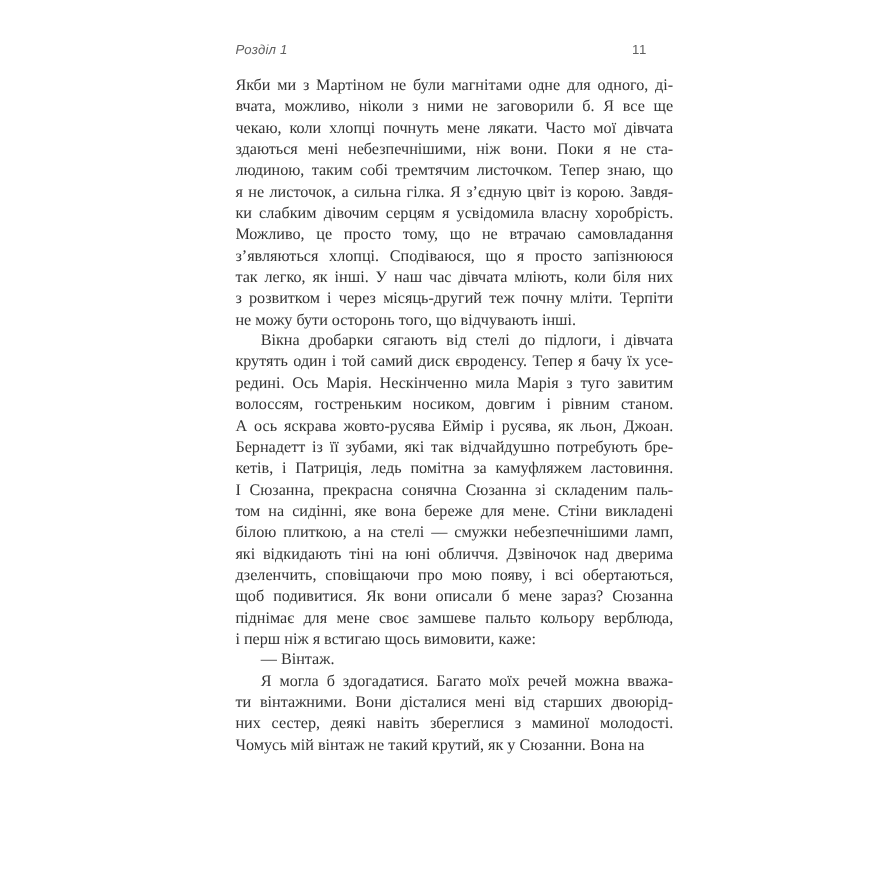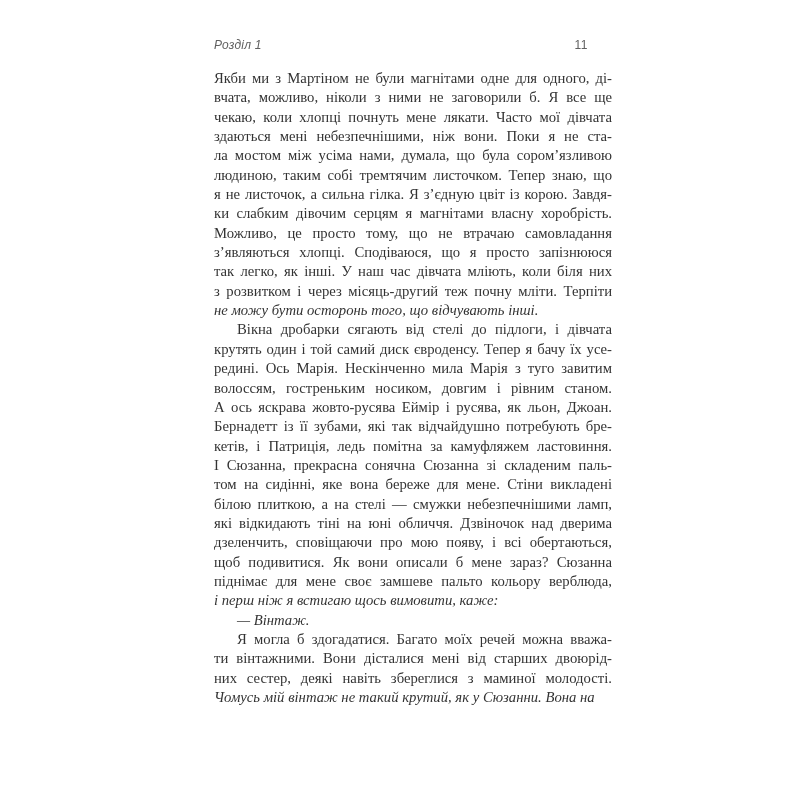--- a/index.html
+++ b/index.html
@@ -57,44 +57,42 @@
     padding: 0;
   }
   .line {
     white-space: nowrap;
     text-align: justify;
     text-align-last: justify;
   }
   .line.last {
     text-align: left;
     text-align-last: left;
-    font-style: italic;
   }
   .line.first-indent {
     text-indent: 23px;
   }
 </style>
 </head>
 <body>
 
 <div class="page">
   <div class="running-head">
     <span class="chapter">Розділ 1</span>
     <span class="folio">11</span>
   </div>
   <div class="body-text" id="body-text">
       <div class="paragraph">
         <div class="line">Якби ми з Мартіном не були магнітами одне для одного, ді-</div>
         <div class="line">вчата, можливо, ніколи з ними не заговорили б. Я все ще</div>
         <div class="line">чекаю, коли хлопці почнуть мене лякати. Часто мої дівчата</div>
         <div class="line">здаються мені небезпечнішими, ніж вони. Поки я не ста-</div>
-        <div class="line">ла мостом між усіма нами, думала, що була сором’язливою</div>
         <div class="line">людиною, таким собі тремтячим листочком. Тепер знаю, що</div>
         <div class="line">я не листочок, а сильна гілка. Я з’єдную цвіт із корою. Завдя-</div>
-        <div class="line">ки слабким дівочим серцям я магнітами власну хоробрість.</div>
+        <div class="line">ки слабким дівочим серцям я усвідомила власну хоробрість.</div>
         <div class="line">Можливо, це просто тому, що не втрачаю самовладання</div>
         <div class="line">з’являються хлопці. Сподіваюся, що я просто запізнююся</div>
         <div class="line">так легко, як інші. У наш час дівчата мліють, коли біля них</div>
         <div class="line">з розвитком і через місяць-другий теж почну мліти. Терпіти</div>
         <div class="line last">не можу бути осторонь того, що відчувають інші.</div>
       </div>
       <div class="paragraph">
         <div class="line first-indent">Вікна дробарки сягають від стелі до підлоги, і дівчата</div>
         <div class="line">крутять один і той самий диск євроденсу. Тепер я бачу їх усе-</div>
         <div class="line">редині. Ось Марія. Нескінченно мила Марія з туго завитим</div>

